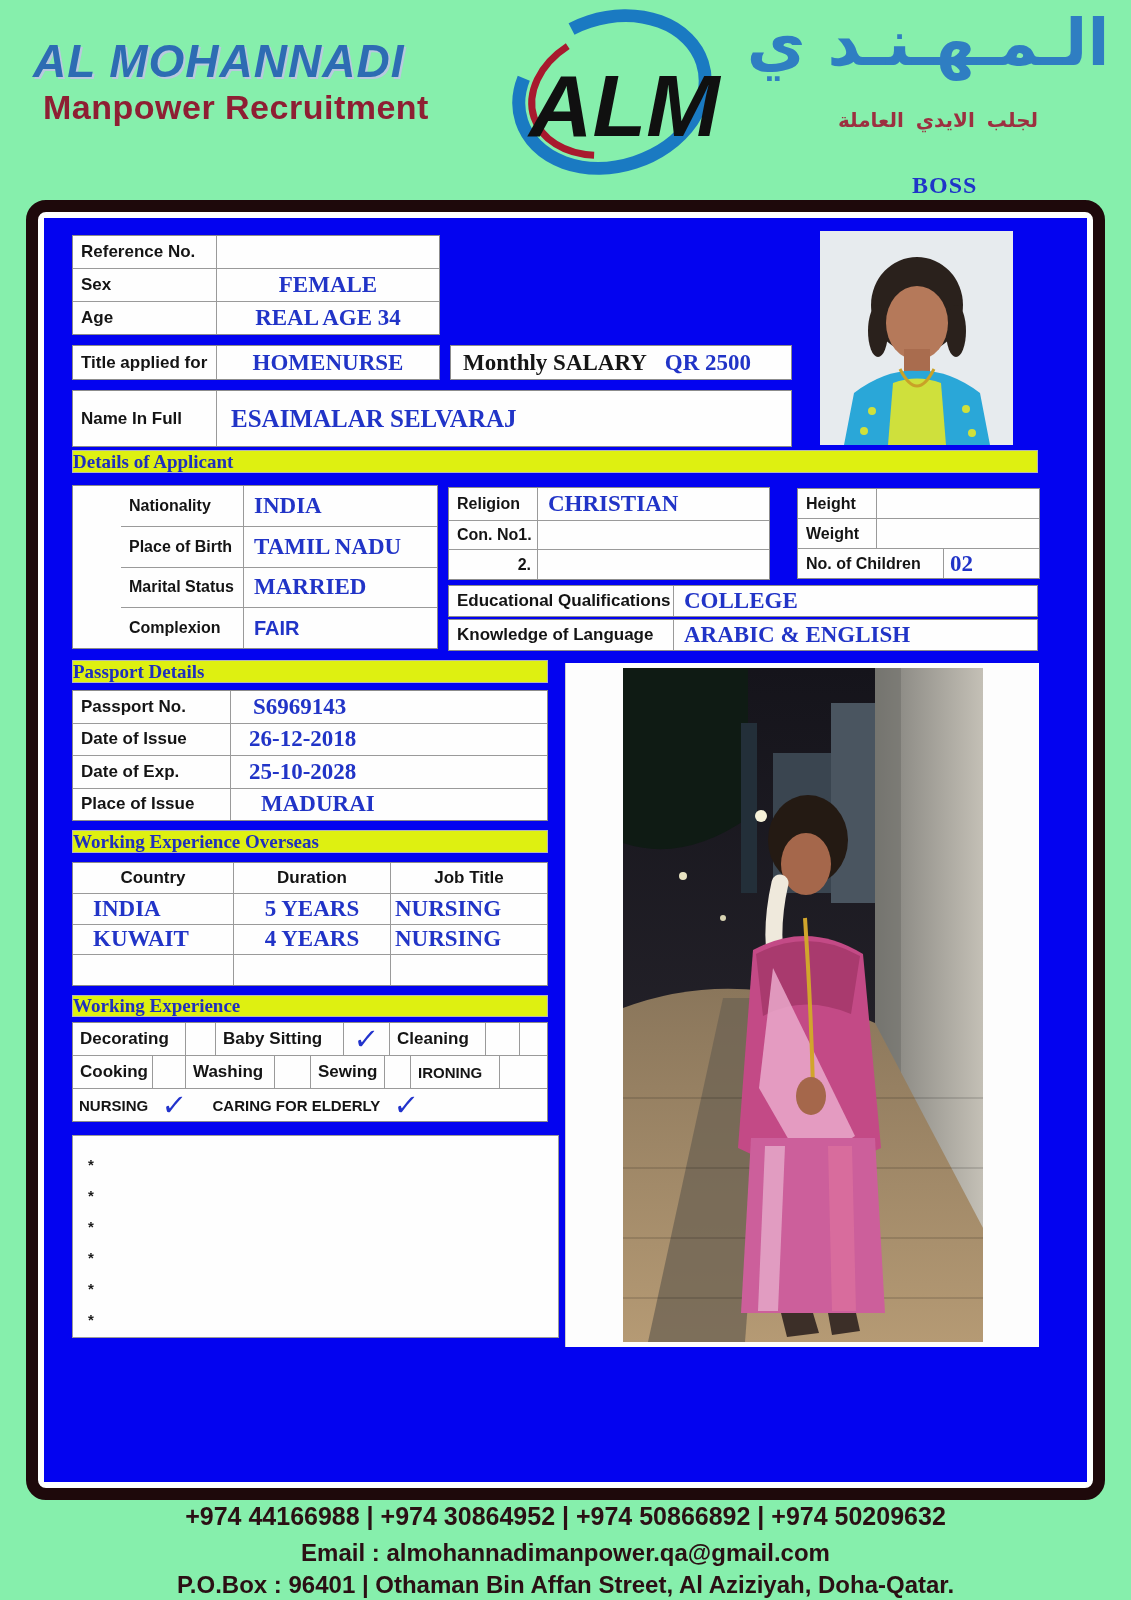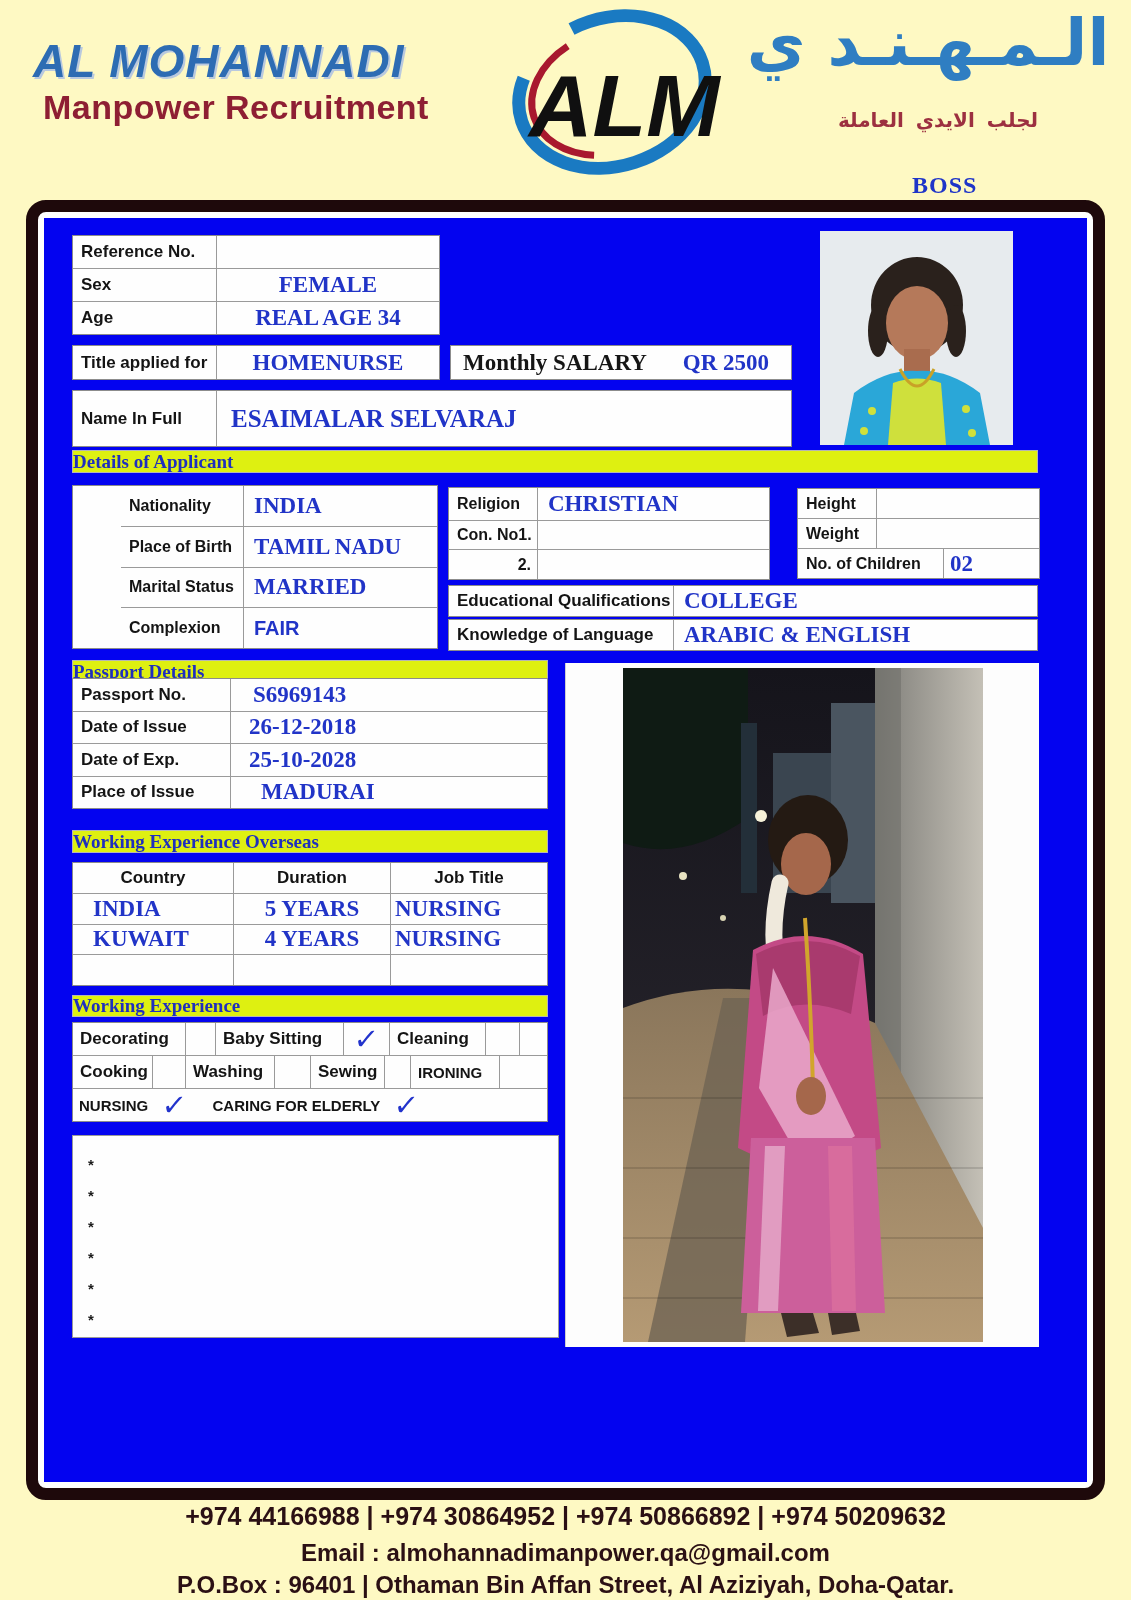--- a/index.html
+++ b/index.html
@@ -1,17 +1,17 @@
 <!DOCTYPE html>
 <html><head>
 <meta charset="utf-8">
 <style>
   * { margin:0; padding:0; box-sizing:border-box; }
   body { background:#ffffff; font-family:"Liberation Sans", sans-serif; }
-  .page { position:relative; width:1131px; height:1600px; background:#fef9c3; overflow:hidden; }
+  .page { position:relative; width:1131px; height:1600px; background:#86efac; overflow:hidden; }
 
   
   .brand-name { position:absolute; left:33px; top:34px; font:italic 800 46px "Liberation Sans",sans-serif;
     color:#2d6cb3; letter-spacing:1px; text-shadow:2px 2px 0 #b9c9de; white-space:nowrap; }
   .brand-sub { position:absolute; left:43px; top:88px; font:600 34px "Liberation Sans",sans-serif;
     color:#8e1f33; letter-spacing:.5px; white-space:nowrap; }
   .alm-logo { position:absolute; left:493px; top:4px; width:238px; height:178px; }
   .arabic-big { position:absolute; left:735px; top:6px; width:386px; height:100px; direction:rtl;
     font:700 64px "DejaVu Sans",sans-serif; color:#2f7ec2; text-align:center; white-space:nowrap; }
   .arabic-small { position:absolute; left:790px; top:108px; width:296px; direction:rtl;
@@ -102,21 +102,21 @@
     </div>
 
     <div class="tbl" style="left:28px; top:127px; width:368px; height:35px;">
       <div class="trow">
         <div class="tcell tlabel" style="width:143px;">Title applied for</div>
         <div class="tcell tval cc" style="flex:1;">HOMENURSE</div>
       </div>
     </div>
     <div class="tbl" style="left:406px; top:127px; width:342px; height:35px;">
       <div class="trow">
-        <div class="tcell" style="flex:1; padding-left:12px; gap:36px;">
+        <div class="tcell" style="flex:1; padding-left:12px; gap:18px;">
           <span style="font:700 23px 'Liberation Serif',serif; color:#151515;">Monthly SALARY</span>
           <span style="font:700 23px 'Liberation Serif',serif; color:#2134c7;">QR 2500</span>
         </div>
       </div>
     </div>
 
     <div class="tbl" style="left:28px; top:172px; width:720px; height:57px;">
       <div class="trow">
         <div class="tcell tlabel" style="width:143px;">Name In Full</div>
         <div class="tcell tval" style="flex:1; font-size:25px; padding-left:14px;">ESAIMALAR SELVARAJ</div>
@@ -201,21 +201,21 @@
     <div class="tbl" style="left:404px; top:367px; width:590px; height:32px;">
       <div class="trow">
         <div class="tcell tlabel" style="width:224px;">Educational Qualifications</div>
         <div class="tcell tval" style="flex:1;">COLLEGE</div>
       </div>
     </div>
 
     <div class="bar" style="left:28px; top:442px; width:476px; height:23px;">
       <span>Passport Details</span>
     </div>
-    <div class="tbl" style="left:28px; top:460px; width:476px; height:131px;">
+    <div class="tbl" style="left:28px; top:472px; width:476px; height:131px;">
       <div class="trow">
         <div class="tcell tlabel" style="width:157px;">Passport No.</div>
         <div class="tcell tval" style="flex:1; padding-left:22px;">S6969143</div>
       </div>
       <div class="trow">
         <div class="tcell tlabel" style="width:157px;">Date of Issue</div>
         <div class="tcell tval" style="flex:1; padding-left:18px;">26-12-2018</div>
       </div>
       <div class="trow">
         <div class="tcell tlabel" style="width:157px;">Date of Exp.</div>

